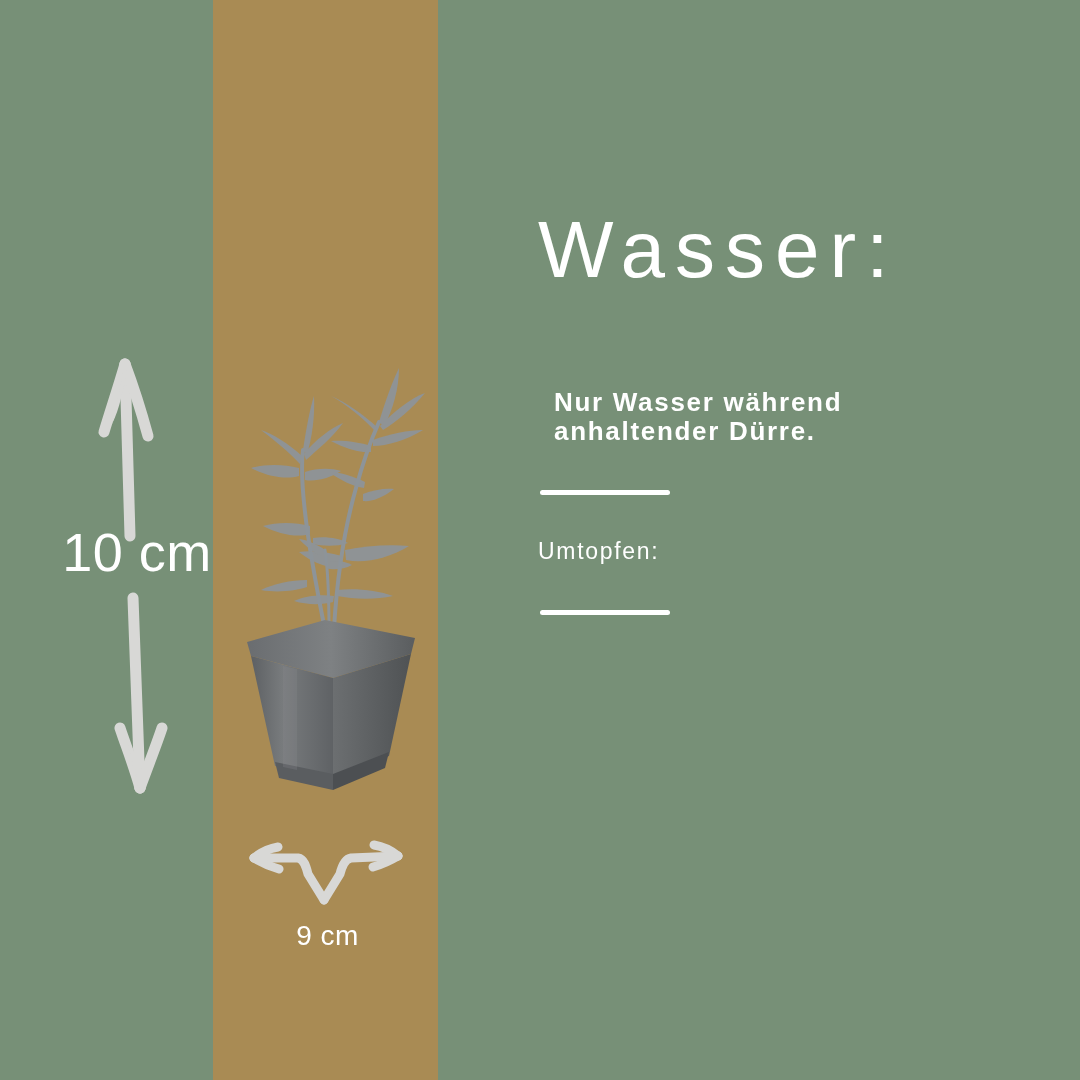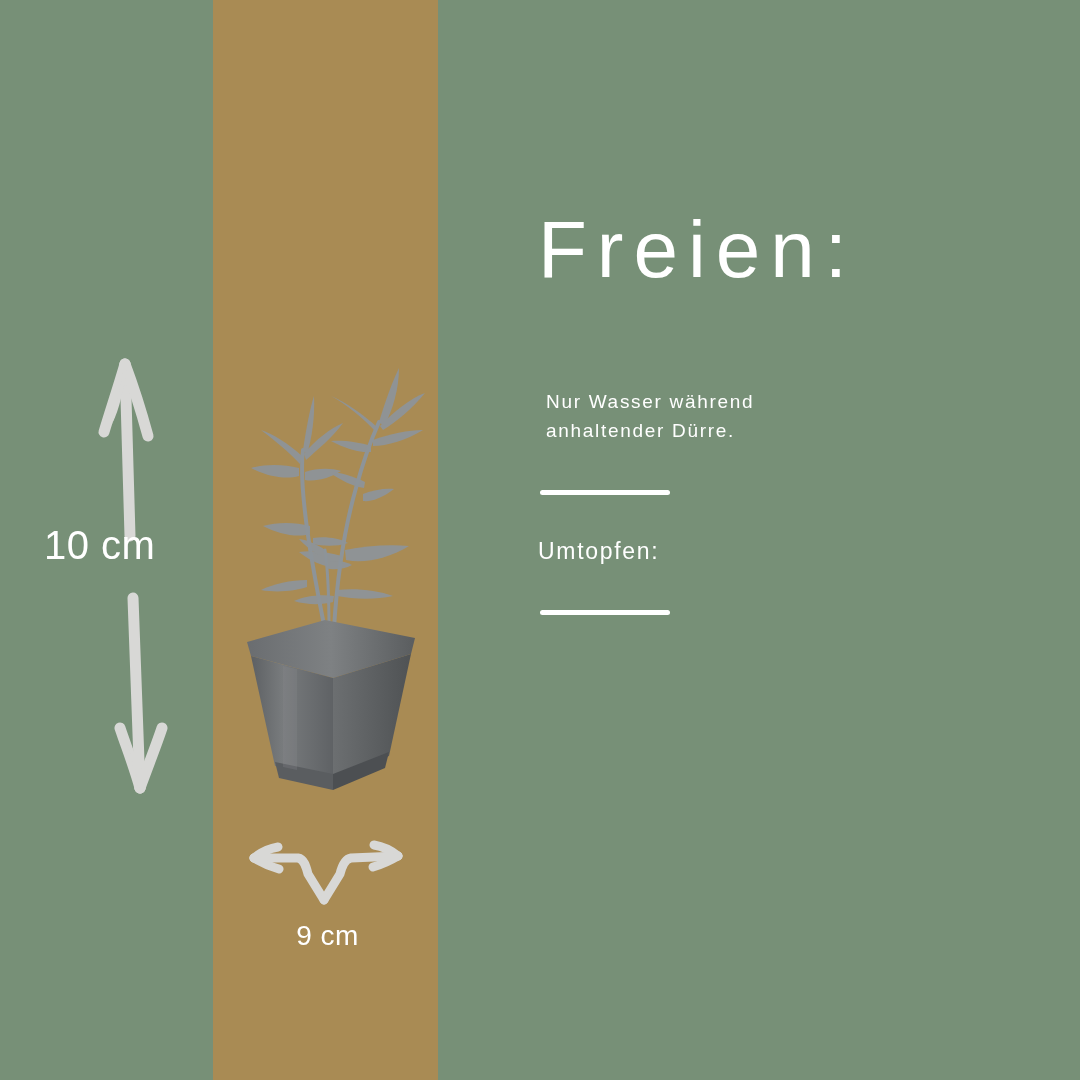--- a/index.html
+++ b/index.html
@@ -43,25 +43,26 @@
     position: absolute;
     left: 78px;
     top: 336px;
     width: 120px;
     height: 486px;
   }
   .measure-vertical svg { display: block; width: 120px; height: 486px; }
 
   .label-height {
     position: absolute;
-    left: 44px;
+    left: 52px;
     top: 525px;
     width: 170px;
-    color: #ffffff;
-    font-size: 40px;
+    text-align: center;
+    color: #ffffff;
+    font-size: 54px;
     font-weight: 300;
     letter-spacing: 0.5px;
     line-height: 1;
     white-space: nowrap;
   }
 
   
   .measure-horizontal {
     position: absolute;
     left: 232px;
@@ -118,25 +119,25 @@
     color: #ffffff;
     font-size: 23px;
     font-weight: 400;
     letter-spacing: 1.7px;
     line-height: 28px;
     margin: 0;
     white-space: nowrap;
   }
   .tip-body {
     color: #ffffff;
-    font-size: 19px;
-    font-weight: 400;
+    font-size: 26px;
+    font-weight: 700;
     letter-spacing: 1.7px;
     line-height: 28.5px;
-    margin: 8px;
+    margin: 16px;
     white-space: pre-line;
   }
   .tip-divider {
     width: 130px;
     height: 5px;
     border-radius: 3px;
     background: #ffffff;
     margin: 45px 0 42px 2px;
   }
 </style>
@@ -278,21 +279,21 @@
         <path d="M166 20 C 156 12, 148 10, 142 9"></path>
         <path d="M166 20 C 156 26, 148 29, 141 31"></path>
       </g>
     </svg>
   </div>
 
   <div class="label-width">9 cm</div>
 
   <div class="tips-panel">
 
-    <h1 class="tips-title">Freien:</h1>
+    <h1 class="tips-title">Wasser:</h1>
 
     <div class="tip-block">
       <p class="tip-body">Nur Wasser während
 anhaltender Dürre.</p>
     </div>
 
     <div class="tip-divider"></div>
 
     <div class="tip-block">
       <p class="tip-heading">Umtopfen:</p>

